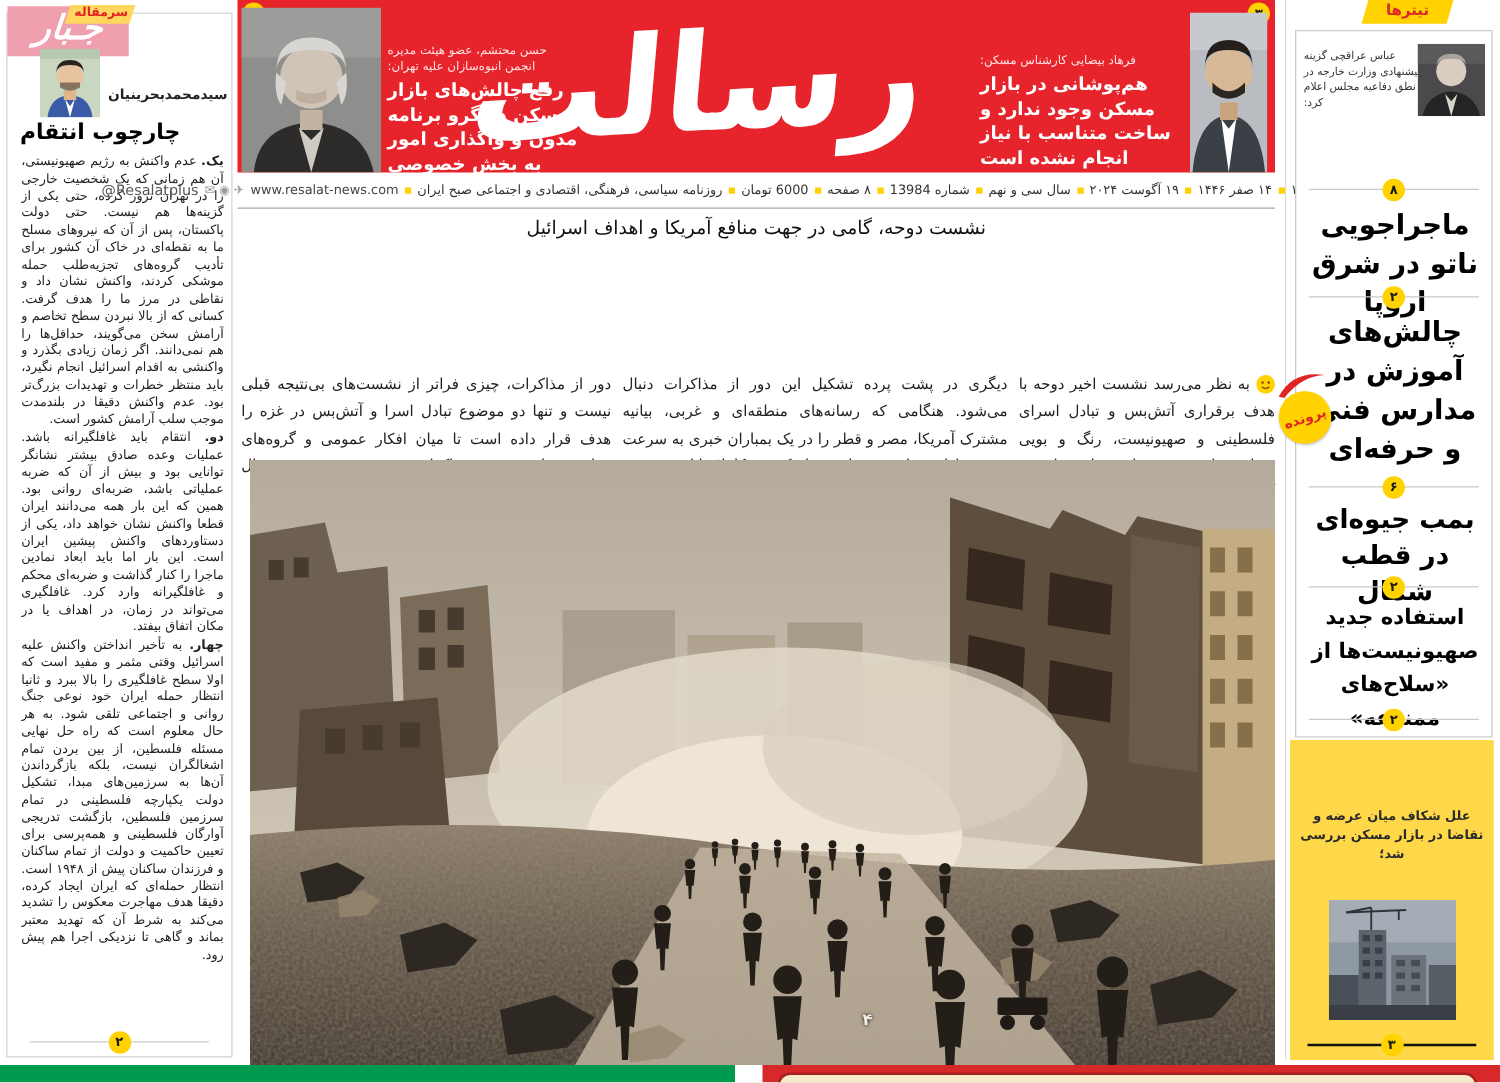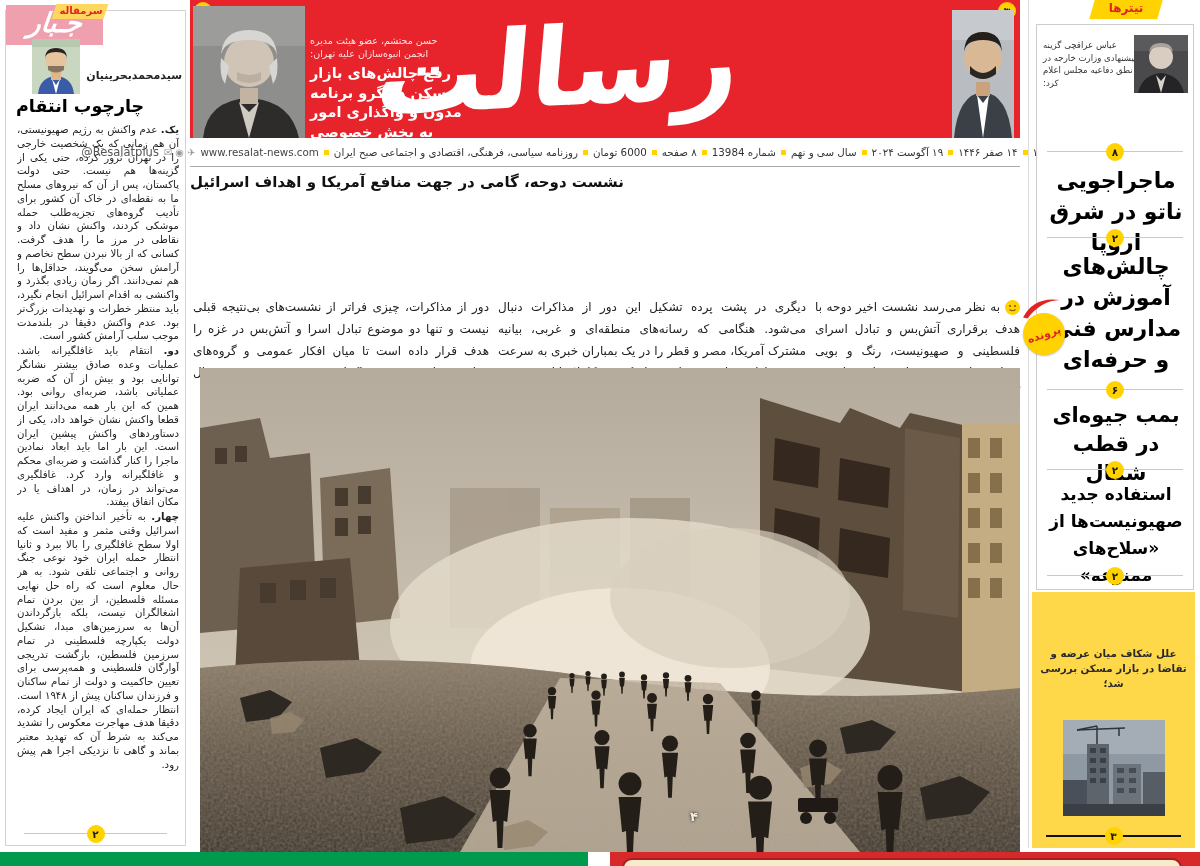--- a/index.html
+++ b/index.html
@@ -51,22 +51,22 @@
   .teaser-title { font-size:14.5px; line-height:19.5px; font-weight:bold; color:#fff; }
   
   .dateline { position:absolute; left:190px; top:141px; width:830px; height:22px;
               display:flex; align-items:center; justify-content:center; gap:5px;
               font-size:10.3px; color:#333; white-space:nowrap; }
   .dl-sq { width:5px; height:5px; background:#ffd200; display:inline-block; flex:none; }
   .dl-social { display:flex; gap:3px; align-items:center; color:#9a9a9a; font-size:10px; }
   .dl-handle { font-size:11.5px; color:#555; direction:ltr; }
   .rule { position:absolute; left:190px; top:166px; width:830px; border-top:1px solid #aaa; }
   
-  .lead-kicker { position:absolute; left:190px; top:173px; width:830px; text-align:left;
-                 font-size:15px; font-weight:bold; color:#111; }
+  .lead-kicker { position:absolute; left:190px; top:173px; width:830px; text-align:center;
+                 font-size:15px; font-weight:normal; color:#111; }
   .lead-headline { position:absolute; left:190px; top:192px; width:830px; height:100px;
                    text-align:center; font-size:56px; line-height:100px; font-weight:bold;
                    color:#0d0d0d; white-space:nowrap; -webkit-text-stroke:1.6px #0d0d0d; }
   .lead-cols { position:absolute; left:190px; top:297px; width:830px; height:68px;
                display:flex; gap:9px; font-size:12px; line-height:21.8px;
                text-align:justify; color:#222; }
   .lead-cols .c1 { width:205px; flex:none; }
   .lead-cols .c2 { width:308px; flex:none; }
   .lead-cols .c3 { width:296px; flex:none; }
   .smiley { float:right; margin-left:5px; margin-top:3px; }
@@ -175,20 +175,24 @@
       <svg width="62" height="128" viewBox="0 0 62 128">
         <rect width="62" height="128" fill="#b9bdc2"></rect>
         <rect width="62" height="30" fill="#c6cacf"></rect>
         <path d="M2,128 Q6,84 31,82 Q56,84 60,128 Z" fill="#3b3f46"></path>
         <path d="M25,85 L31,93 L37,85 L31,128 Z" fill="#fff"></path>
         <rect x="24" y="72" width="14" height="14" fill="#caa37c"></rect>
         <circle cx="31" cy="48" r="19" fill="#d9b896"></circle>
         <path d="M12,44 Q12,22 31,22 Q50,22 50,44 Q50,30 31,30 Q12,30 12,44 Z" fill="#241f1b"></path>
         <path d="M18,56 Q31,70 44,56 L44,64 Q31,74 18,64 Z" fill="#2a2622"></path>
       </svg>
+    </div>
+    <div class="teaser-txt-r">
+      <div class="teaser-kicker">فرهاد بیضایی کارشناس مسکن:</div>
+      <div class="teaser-title">هم‌پوشانی در بازار مسکن وجود ندارد و ساخت متناسب با نیاز انجام نشده است</div>
     </div>
   </div>
 
   <div class="dateline">
     <span>دوشنبه ۲۹ مرداد ۱۴۰۳</span>
       <span class="dl-sq"></span>
     <span>۱۴ صفر ۱۴۴۶</span>
       <span class="dl-sq"></span>
     <span>۱۹ آگوست ۲۰۲۴</span>
       <span class="dl-sq"></span>

